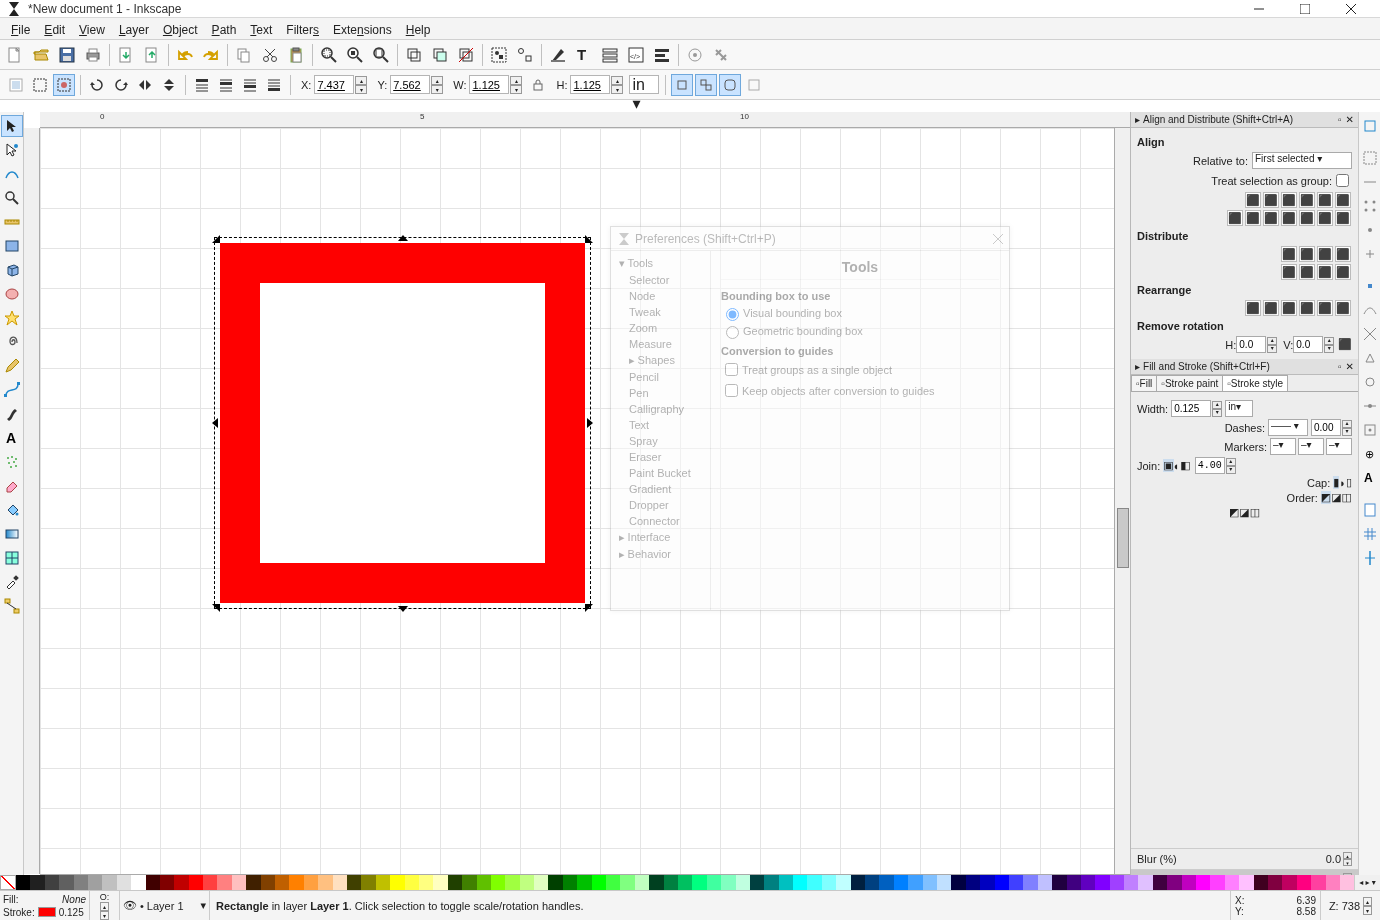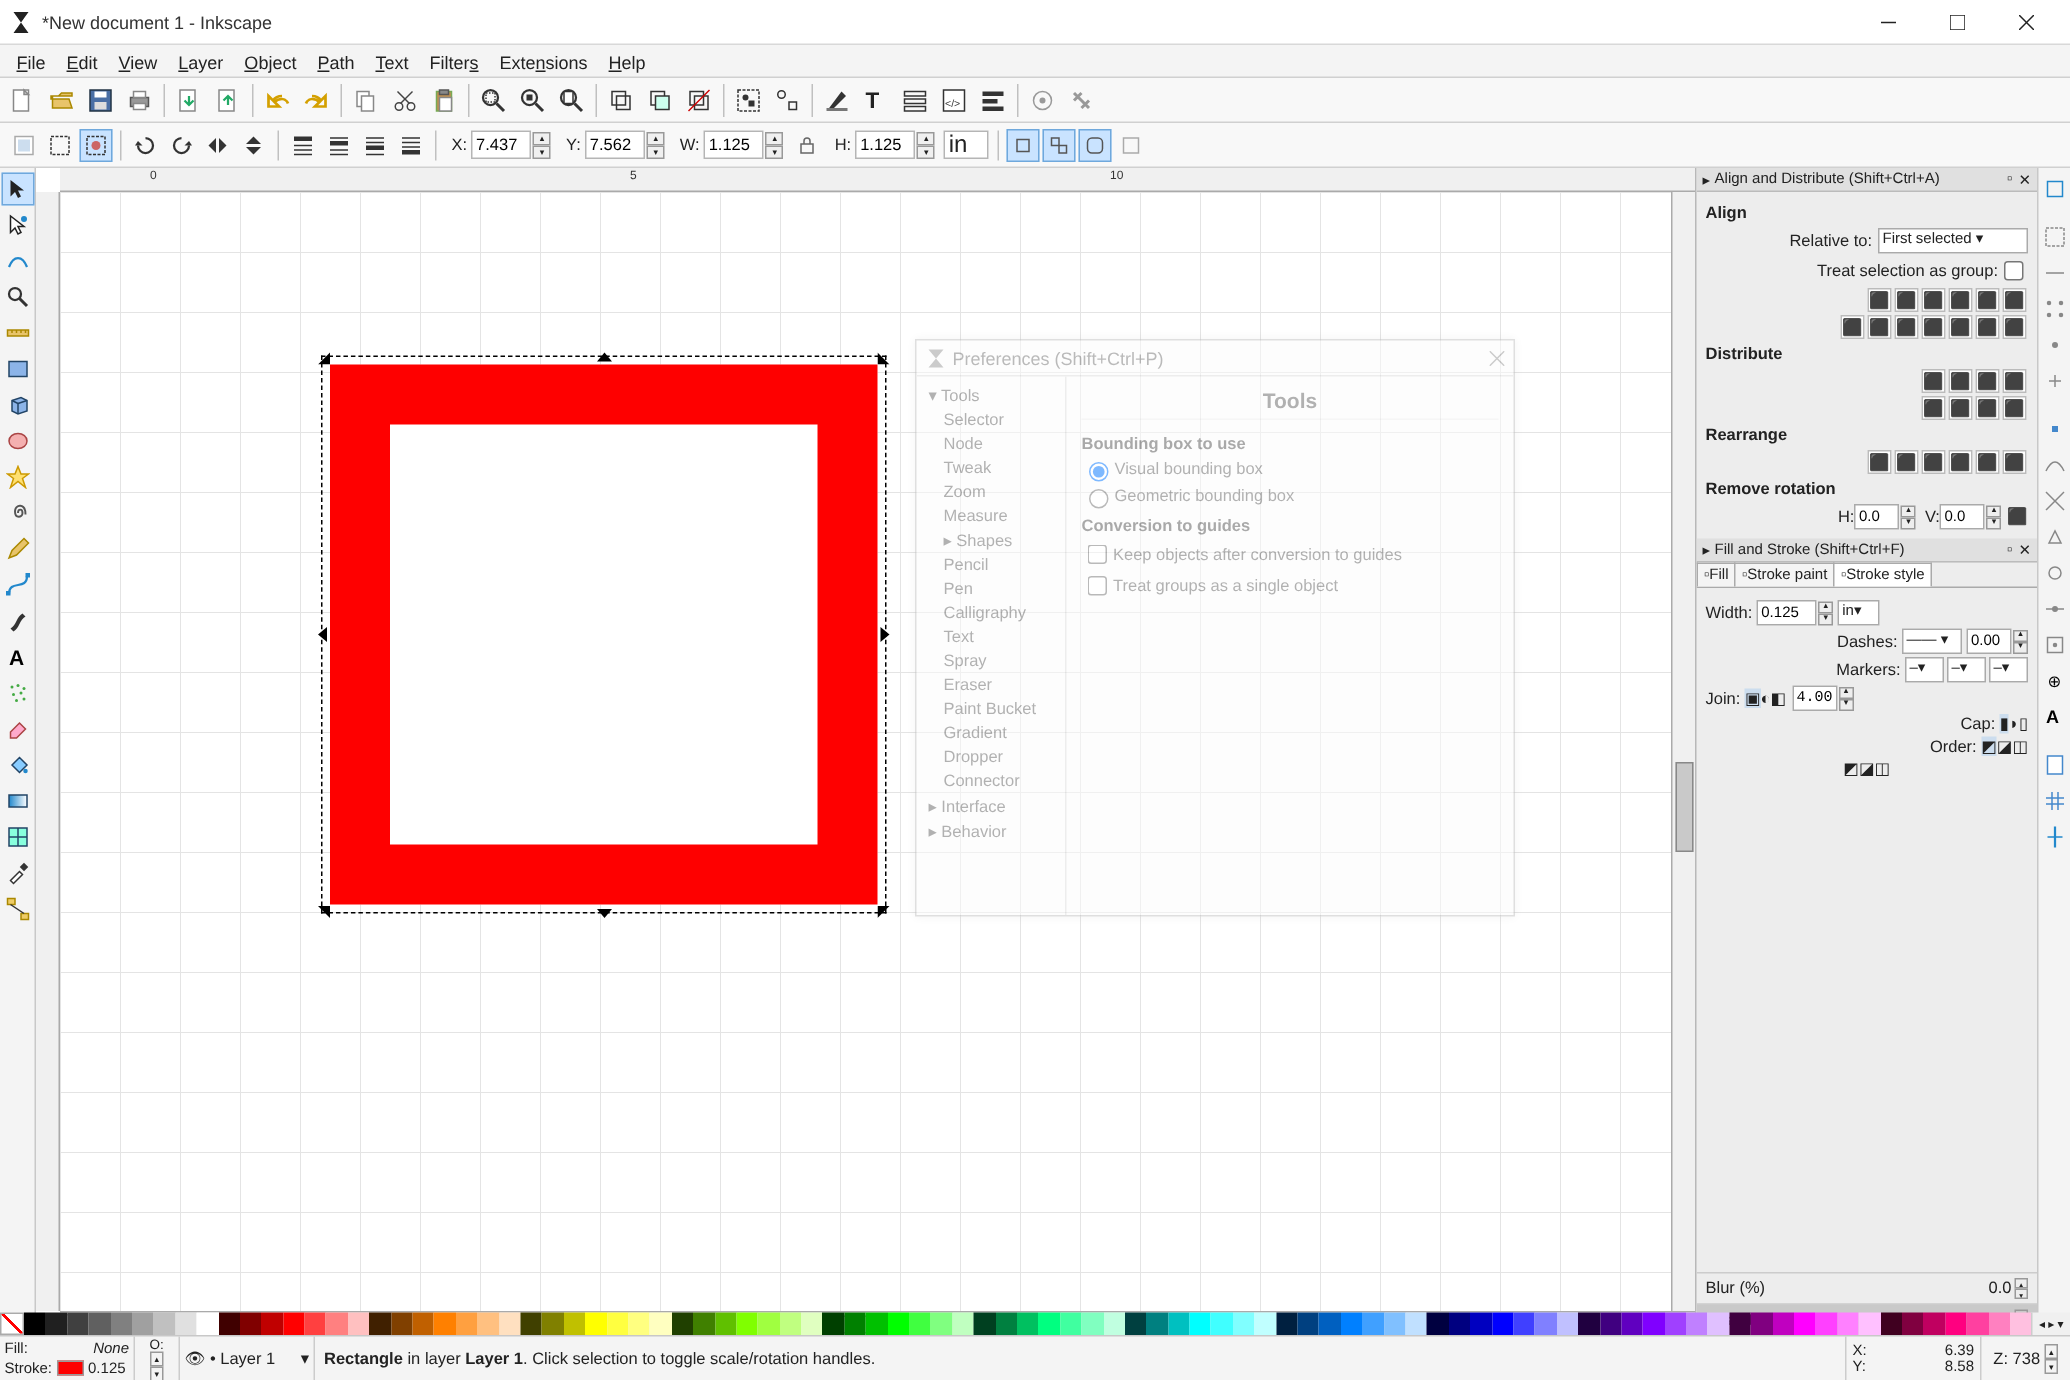--- a/index.html
+++ b/index.html
@@ -1,31 +1,31 @@
 <!DOCTYPE html>
 <html><head>
 <meta charset="utf-8">
 <style>
   html,body{margin:0;padding:0;height:100%;width:100%;font-family:"Segoe UI",Tahoma,sans-serif;font-size:11px;color:#222;background:#fff;overflow:hidden;}
   *{box-sizing:border-box;}
   svg{display:block;}
-  .titlebar{height:30px;background:#fff;display:flex;align-items:center;padding:0 6px;border-bottom:1px solid #d8d8d8;}
+  .titlebar{height:18px;background:#fff;display:flex;align-items:center;padding:0 6px;border-bottom:1px solid #d8d8d8;}
   .titlebar .app-icon{width:16px;height:16px;margin-right:6px;}
   .titlebar .title{flex:1;font-size:12px;color:#333;}
   .titlebar .winbtn{width:46px;height:28px;display:flex;align-items:center;justify-content:center;}
   .menubar{height:22px;background:#f4f4f4;border-bottom:1px solid #d0d0d0;padding:0 4px;display:flex;align-items:flex-end;}
   .menubar .menuitem{padding:2px 7px;font-size:12px;cursor:default;position:relative;}
   .menubar .menuitem u{text-decoration:underline;}
   .toolbar{height:30px;background:#f8f8f8;border-bottom:1px solid #d0d0d0;padding:2px;display:flex;align-items:center;}
   .toolbar .tb-btn{width:24px;height:24px;display:flex;align-items:center;justify-content:center;margin:0 1px;border:1px solid transparent;}
   .toolbar .sep{width:1px;height:22px;background:#c0c0c0;margin:0 3px;}
   .toolbar2{height:30px;background:#f8f8f8;border-bottom:1px solid #d0d0d0;padding:2px 4px;display:flex;align-items:center;}
   .tb2-btn{width:22px;height:22px;display:flex;align-items:center;justify-content:center;margin:0 1px;border:1px solid transparent;}
   .tb2-btn.active{background:#c9e3ff;border:1px solid #6fa8dc;}
-  .tb2-input{width:40px;height:19px;border:1px solid #b5b5b5;padding:0 2px;font-size:11px;margin:0 1px;}
+  .tb2-input{width:40px;height:19px;border:1px solid #b5b5b5;padding:0 2px;font-size:11px;margin:0 1px;text-decoration:underline;}
   .tb2-lbl{margin:0 2px 0 6px;}
   .tb2-unit{width:30px;height:19px;border:1px solid #b5b5b5;padding:0 2px;font-size:16px;background:#fff;margin:0 2px;}
   .spin-pair{display:flex;flex-direction:column;margin-right:4px;}
   .spin-pair .sp{width:12px;height:9px;border:1px solid #999;background:#f0f0f0;font-size:6px;display:flex;align-items:center;justify-content:center;}
   .workarea{position:absolute;top:112px;left:0;right:0;bottom:30px;display:flex;}
   .toolbox{width:24px;background:#f4f4f4;border-right:1px solid #c8c8c8;display:flex;flex-direction:column;align-items:center;padding-top:2px;}
   .tool{width:22px;height:22px;margin:1px 0;display:flex;align-items:center;justify-content:center;border:1px solid transparent;}
   .tool.sel{background:#c9e3ff;border:1px solid #6fa8dc;}
   .canvas-wrap{flex:1;display:flex;flex-direction:column;position:relative;}
   .hruler{height:16px;background:#f0f0f0;border-bottom:1px solid #aaa;margin-left:16px;position:relative;overflow:hidden;font-size:8px;color:#333;}
@@ -682,25 +682,25 @@
                 <input type="radio" checked="" style=""> 
                 <span>Visual bounding box</span>
               </label>
             <label>
                 <input type="radio" style=""> 
                 <span>Geometric bounding box</span>
               </label>
             <div class="group-h">Conversion to guides</div>
             <label>
                 <input type="checkbox" style=""> 
-                <span>Keep objects after conversion to guides</span>
+                <span>Treat groups as a single object</span>
               </label>
             <label>
                 <input type="checkbox" style=""> 
-                <span>Treat groups as a single object</span>
+                <span>Keep objects after conversion to guides</span>
               </label>
           </div>
         </div>
       </div>
     </div>
     <div class="right-vscroll">
         <div class="thumb"></div>
       </div>
     <div class="hscroll">
       <div class="arrow" style="margin-right:auto">◂</div>

